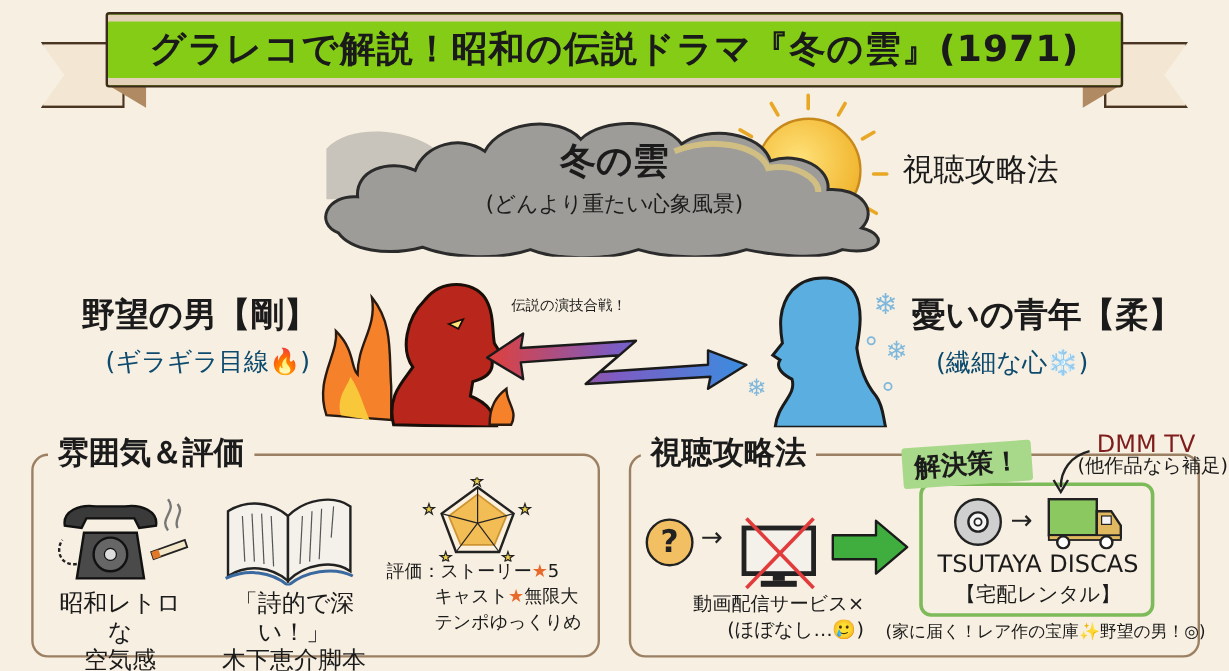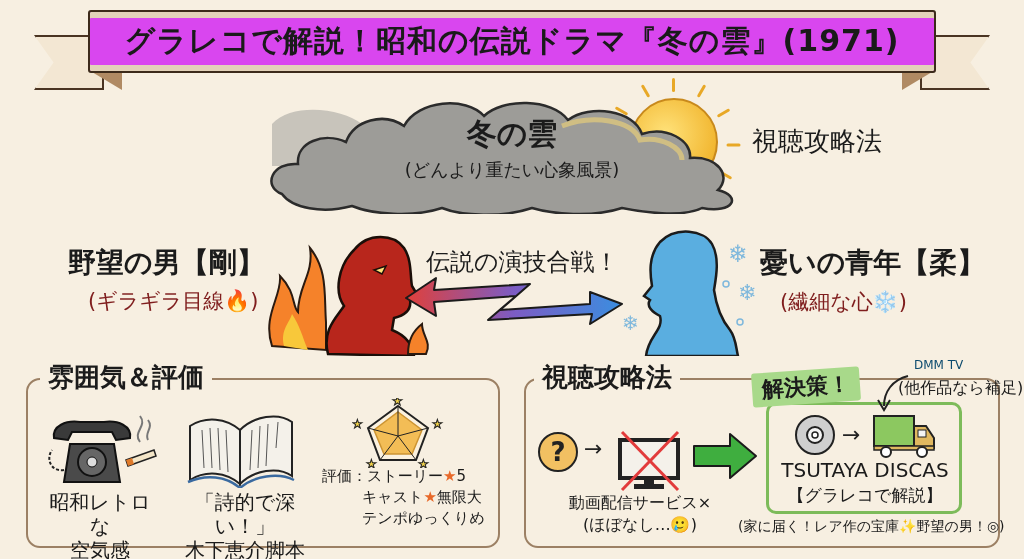--- a/index.html
+++ b/index.html
@@ -17,21 +17,21 @@
     position: absolute; top: 35px; width: 70px; height: 55px;
     background: #f3e7d3; border: 2px solid #4a3422;
   }
   .ribbon-tail.left { left: 34px; clip-path: polygon(0 0, 100% 0, 100% 100%, 0 100%, 28% 50%); }
   .ribbon-tail.right { right: 34px; clip-path: polygon(0 0, 100% 0, 72% 50%, 100% 100%, 0 100%); }
   .ribbon-fold { position: absolute; top: 72px; width: 30px; height: 18px; background: #b08a63; }
   .ribbon-fold.left { left: 92px; clip-path: polygon(0 0, 100% 0, 100% 100%); }
   .ribbon-fold.right { right: 92px; clip-path: polygon(0 0, 100% 0, 0 100%); }
   .banner {
     position: absolute; left: 88px; top: 10px; width: 848px; height: 63px;
-    background: #d946ef;
+    background: #84cc16;
     border: 2.5px solid #3c2a1a;
     border-radius: 3px;
     box-shadow: inset 0 6px 0 #e3d2b9, inset 0 -6px 0 #e3d2b9;
     display: flex; align-items: center; justify-content: center;
   }
   .banner-title {
     font-size: 30px; font-weight: bold; letter-spacing: 1px; color: #1a1a1a;
     font-family: "DejaVu Sans", sans-serif;
   }
 
@@ -52,31 +52,31 @@
     font-size: 30px; font-weight: bold; color: #1b1b1b;
   }
   .cloud-sub {
     position: absolute; left: 90px; top: 62px; width: 320px; text-align: center;
     font-size: 18px; color: #1b1b1b;
   }
   .sun-label { left: 752px; top: 124px; font-size: 26px; color: #1b1b1b; }
 
   
   .char-name { font-size: 28px; font-weight: bold; color: #1b1b1b; }
-  .char-sub { font-size: 21px; color: #7f1d1d; }
+  .char-sub { font-size: 21px; color: #0c4a6e; }
   .man-name { left: 68px; top: 244px; }
   .man-sub { left: 88px; top: 287px; }
   .youth-name { left: 760px; top: 244px; }
   .youth-sub { left: 780px; top: 288px; }
 
   .figure { width: 170px; height: 130px; }
   .fig-man { left: 262px; top: 226px; }
   .fig-youth { left: 620px; top: 226px; }
 
-  .battle-label { left: 426px; top: 246px; font-size: 24px; color: #1b1b1b; }
+  .battle-label { left: 426px; top: 246px; font-size: 12px; color: #1b1b1b; }
   .battle-arrow { left: 404px; top: 270px; width: 220px; height: 64px; }
 
   
   .frame {
     position: absolute; border: 2.5px solid #9c8064; border-radius: 14px;
   }
   .frame.left { left: 26px; top: 378px; width: 474px; height: 170px; }
   .frame.right { left: 524px; top: 378px; width: 476px; height: 170px; }
   .section-title {
     position: absolute; font-size: 26px; font-weight: bold; color: #1b1b1b;
@@ -103,32 +103,32 @@
   
   .q-circle {
     position: absolute; left: 538px; top: 432px; width: 40px; height: 40px; border-radius: 50%;
     background: #f2c062; border: 2.5px solid #222;
     display: flex; align-items: center; justify-content: center;
     font-size: 26px; font-weight: bold; color: #222;
   }
   .small-arrow { position: absolute; font-size: 22px; color: #222; }
   .tv { position: absolute; left: 616px; top: 430px; width: 66px; height: 62px; }
   .big-arrow { position: absolute; left: 692px; top: 432px; width: 66px; height: 48px; }
-  .stream-label { position: absolute; left: 560px; top: 492px; width: 160px; text-align: center; font-size: 16px; line-height: 22px; color: #1b1b1b; }
+  .stream-label { position: absolute; left: 560px; top: 492px; width: 160px; text-align: right; font-size: 16px; line-height: 22px; color: #1b1b1b; }
 
   .solution-box {
     position: absolute; left: 766px; top: 402px; width: 196px; height: 112px;
     border: 3px solid #7dbb5a; border-radius: 10px;
   }
   .solution-tag {
     position: absolute; left: 752px; top: 370px; padding: 2px 10px;
     background: #a8d98a; font-size: 22px; font-weight: bold; color: #1b1b1b;
     transform: rotate(-4deg); border-radius: 3px;
   }
-  .dmm-label { position: absolute; left: 914px; top: 358px; font-size: 12px; color: #0c4a6e; }
+  .dmm-label { position: absolute; left: 914px; top: 358px; font-size: 20px; color: #7f1d1d; }
   .dmm-sub { position: absolute; left: 898px; top: 378px; font-size: 16px; color: #1b1b1b; }
   .disc { position: absolute; left: 794px; top: 414px; width: 42px; height: 42px; }
   .truck { position: absolute; left: 872px; top: 412px; width: 64px; height: 46px; }
   .tsutaya { position: absolute; left: 770px; top: 458px; width: 190px; text-align: center; font-size: 20px; color: #1b1b1b; }
   .takuhai { position: absolute; left: 770px; top: 484px; width: 190px; text-align: center; font-size: 17px; color: #1b1b1b; }
   .footnote { position: absolute; left: 738px; top: 518px; font-size: 14px; color: #1b1b1b; white-space: nowrap; }
   .spark { color: #f2c233; }
 </style>
 </head>
 <body>
@@ -332,16 +332,16 @@
   <svg viewBox="0 0 64 46" width="64" height="46">
     <rect x="2" y="4" width="40" height="30" fill="#8cc860" stroke="#222" stroke-width="2"></rect>
     <path d="M42,14 L54,14 L62,26 L62,36 L42,36 Z" fill="#e0b860" stroke="#222" stroke-width="2"></path>
     <rect x="46" y="18" width="8" height="7" fill="#f4f4f4" stroke="#222" stroke-width="1"></rect>
     <rect x="2" y="34" width="60" height="4" fill="#e0b860" stroke="#222" stroke-width="1.5"></rect>
     <circle cx="14" cy="40" r="5" fill="#fff" stroke="#222" stroke-width="2"></circle>
     <circle cx="50" cy="40" r="5" fill="#fff" stroke="#222" stroke-width="2"></circle>
   </svg>
 </div>
 <div class="tsutaya">TSUTAYA DISCAS</div>
-<div class="takuhai">【グラレコで解説】</div>
+<div class="takuhai">【宅配レンタル】</div>
 <div class="footnote">
   <span>(家に届く！レア作の宝庫</span><span class="spark">✨</span><span>野望の男！◎)</span>
 </div>
 
 </body></html>

